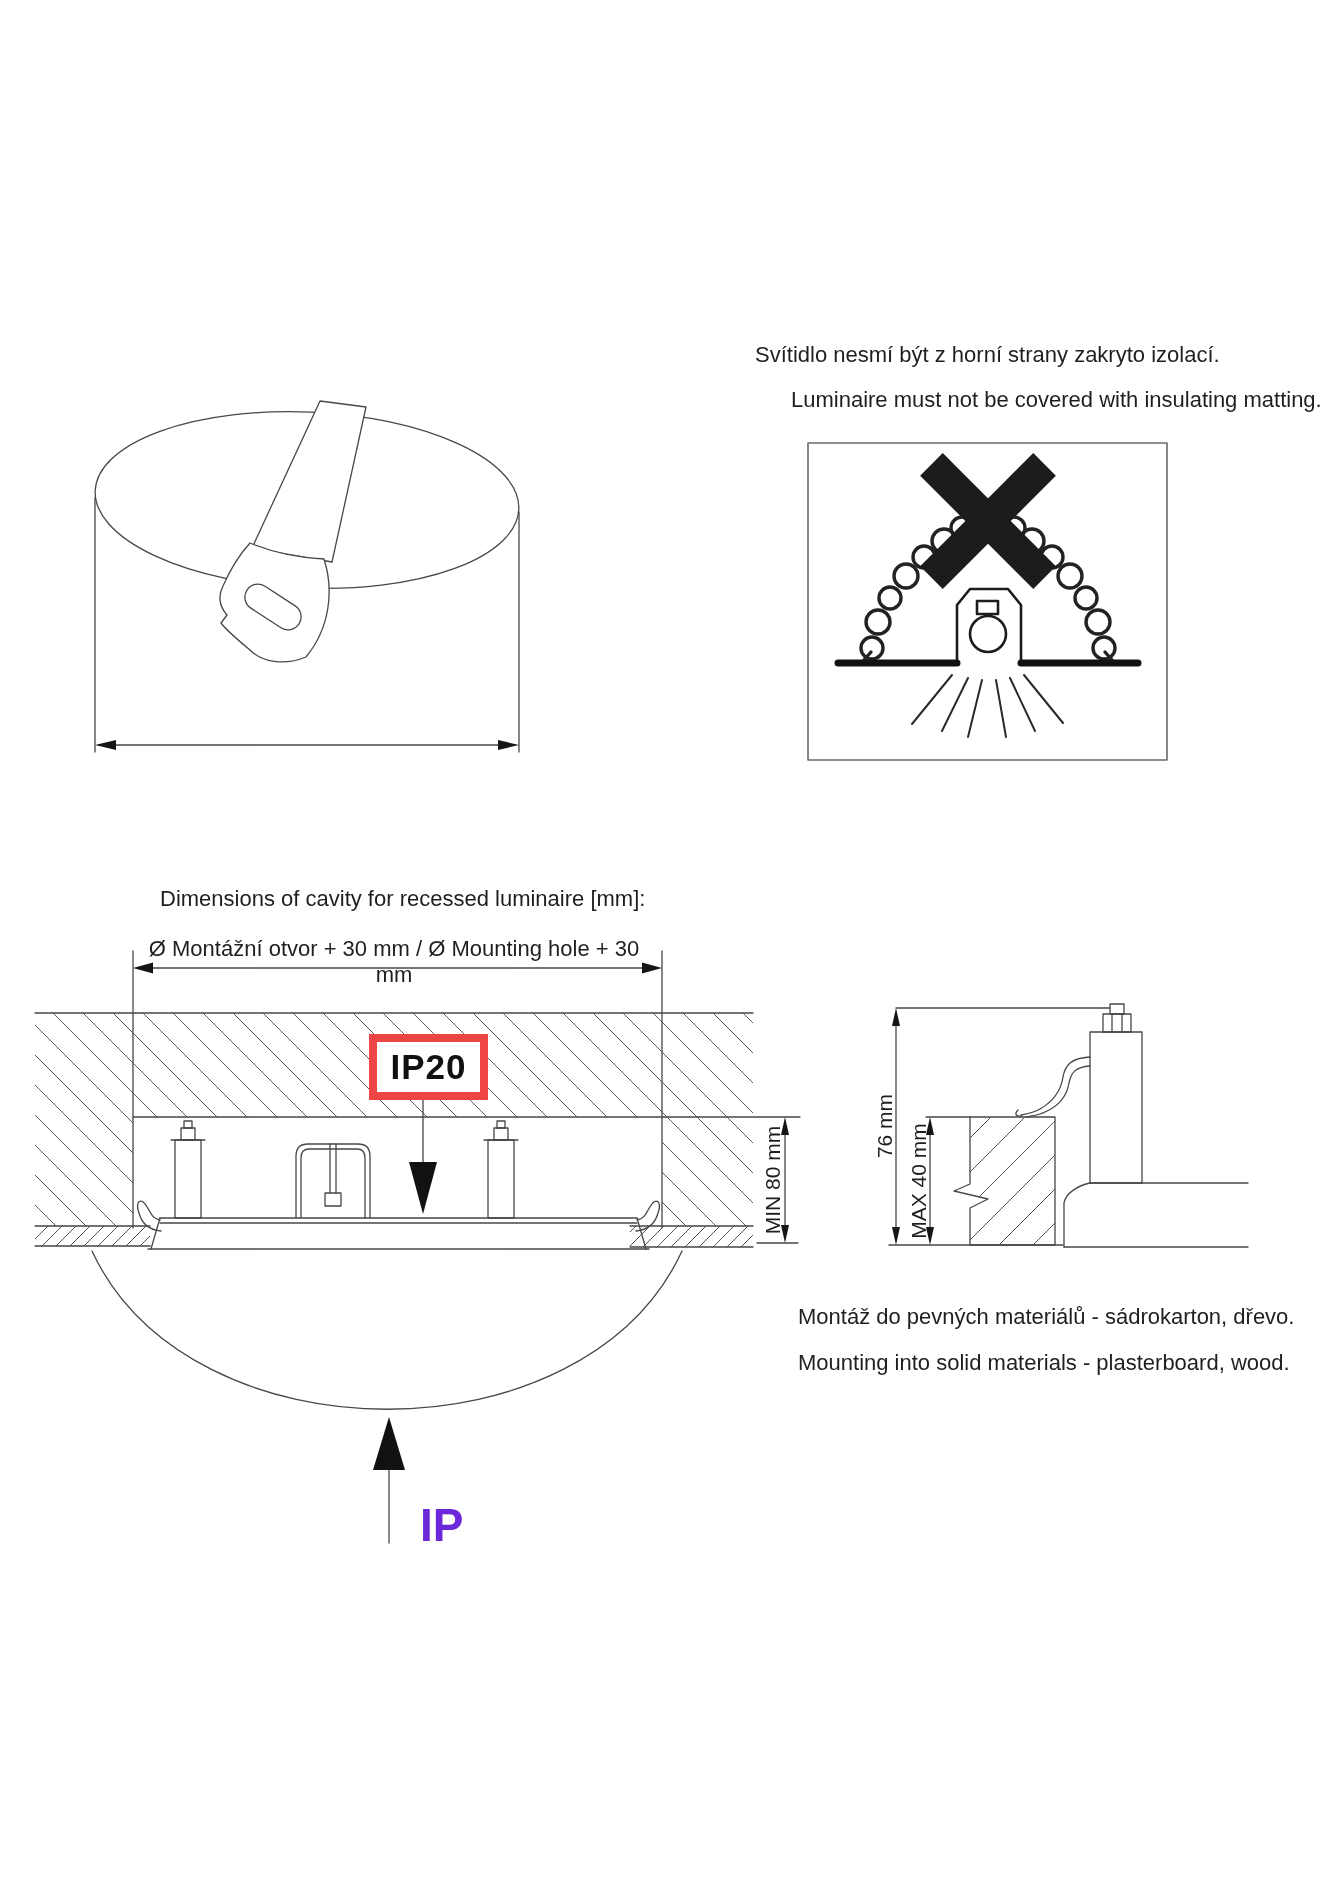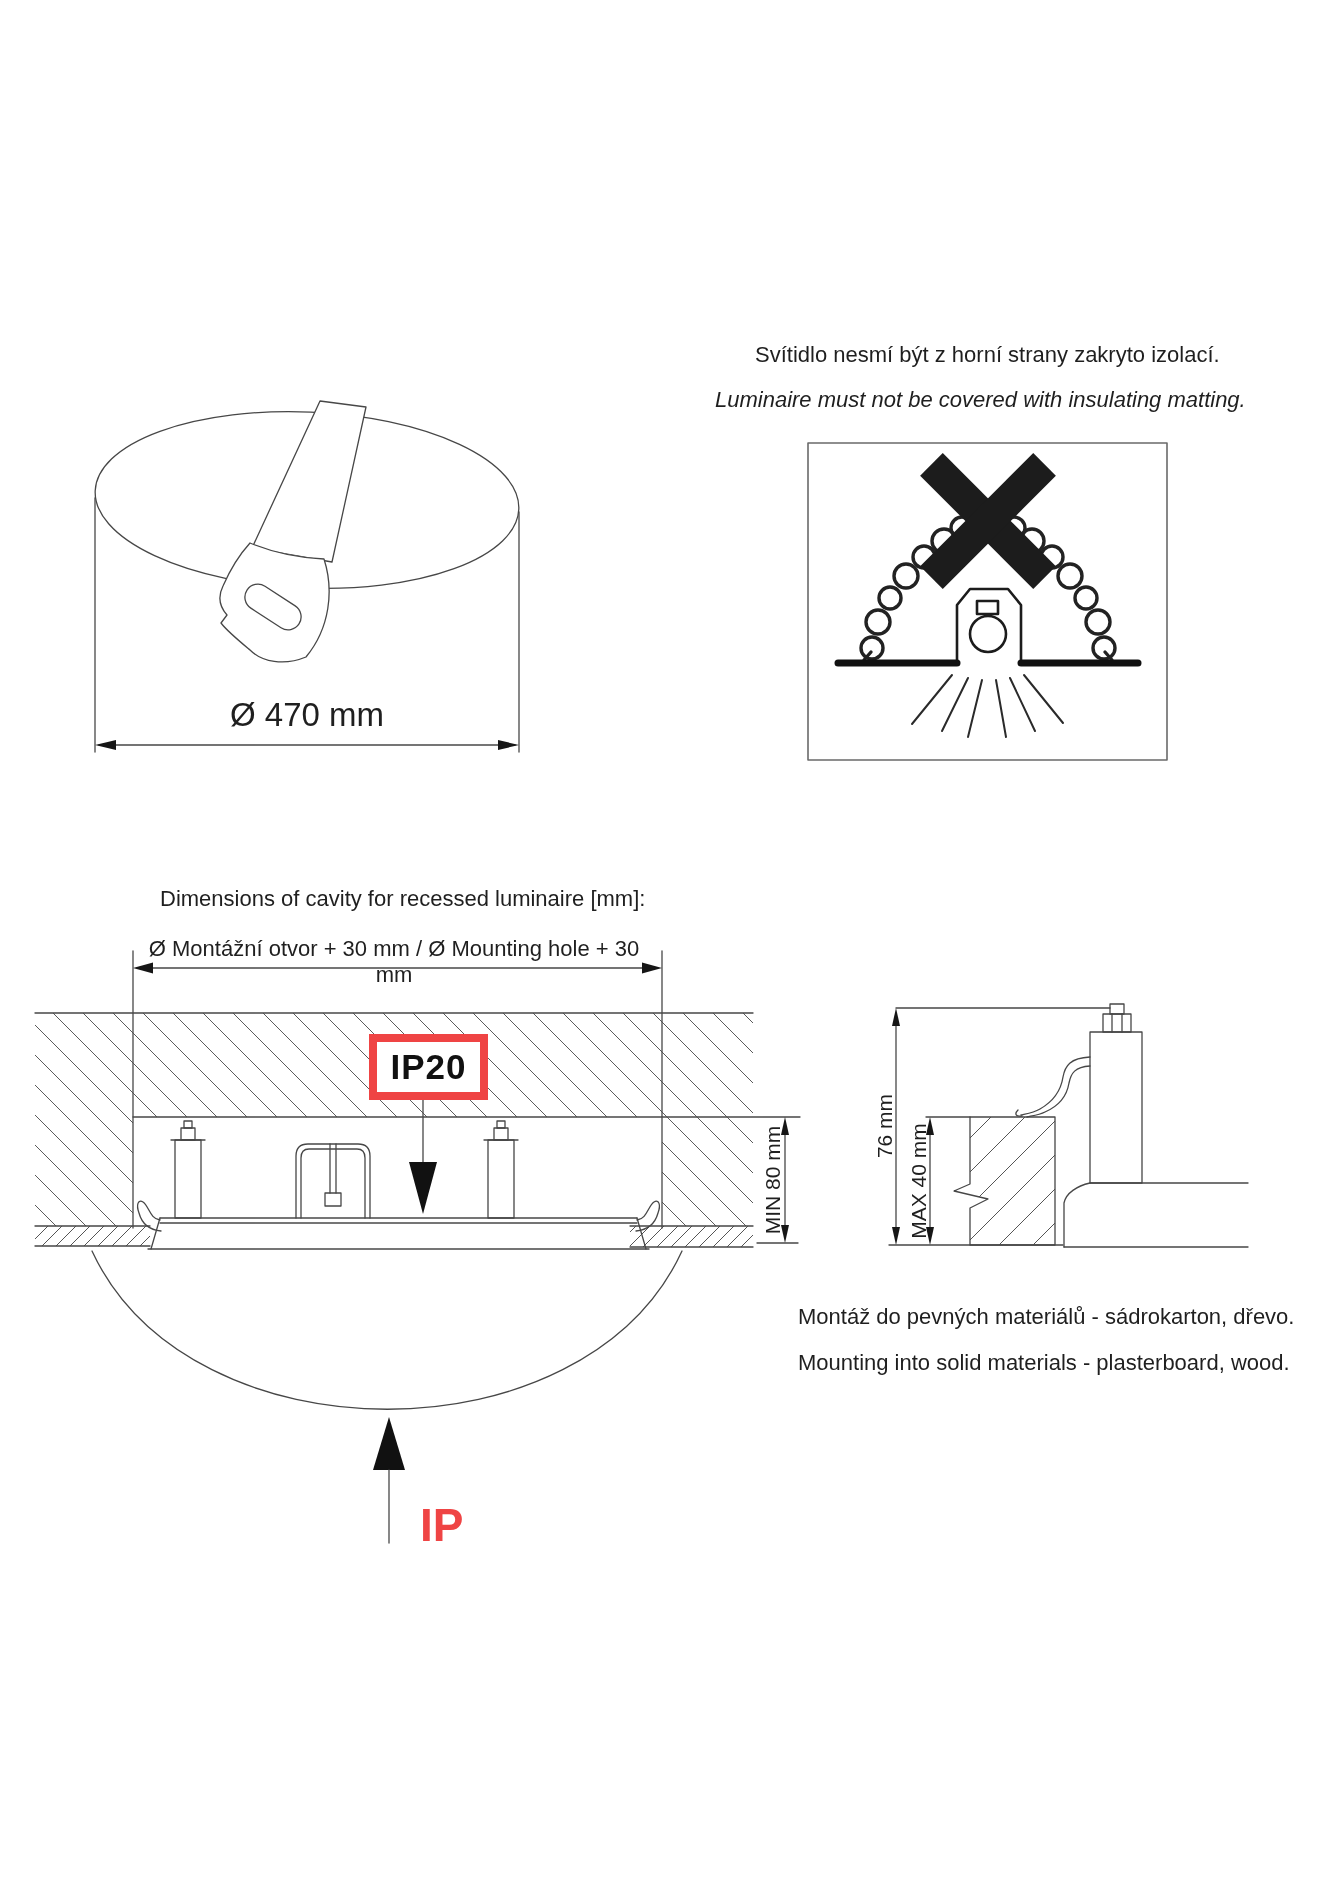--- a/index.html
+++ b/index.html
@@ -9,21 +9,21 @@
   .txt{position:absolute;white-space:nowrap;font-size:22px;color:#1f1f1f;}
   .rot{transform:rotate(-90deg);font-size:21px;text-align:center;}
   #dia-label{position:absolute;left:157px;top:696px;width:300px;font-size:33px;text-align:center;}
   #hole-label{position:absolute;left:138px;top:936px;width:512px;font-size:22px;text-align:center;}
   #ip20-box{position:absolute;left:369px;top:1034px;width:103px;height:50px;border:8px solid #ef4444;
             font-size:35px;font-weight:bold;color:#111;display:flex;align-items:center;justify-content:center;
             letter-spacing:1px;background:#fff;}
   #min80{position:absolute;left:712px;top:1169px;width:120px;height:22px;}
   #lbl76{position:absolute;left:839px;top:1115px;width:90px;height:22px;}
   #max40{position:absolute;left:857px;top:1170px;width:122px;height:22px;}
-  #ip-big{position:absolute;left:420px;top:1498px;font-size:46px;font-weight:bold;color:#ef4444;}
+  #ip-big{position:absolute;left:420px;top:1498px;font-size:46px;font-weight:bold;color:#6d28d9;}
 </style>
 </head>
 <body>
 
 <div id="page">
 
   <svg id="drawing" viewBox="0 0 1341 1900" fill="none" stroke-linecap="round" stroke-linejoin="round">
     <defs>
       <pattern id="hA" width="30" height="30" patternUnits="userSpaceOnUse">
         <path d="M0,0 L30,30 M-7,23 L7,37 M23,-7 L37,7" stroke="#5b5b5b" stroke-width="1"></path>
@@ -200,23 +200,22 @@
       </g>
       <g>
         <line x1="1090" y1="1183" x2="1248" y2="1183"></line>
         <path d="M1090,1183 C1077,1186 1066,1193 1064,1203 L1064,1247"></path>
         <line x1="1064" y1="1247" x2="1248" y2="1247"></line>
       </g>
     </g>
   </svg>
 
   <div class="txt" style="left:755px;top:342px;">Svítidlo nesmí být z horní strany zakryto izolací.</div>
-  <div class="txt" style="left:715px;top:387px;font-style:italic;">Luminaire must not be covered with insulating matting.</div>
-
-  <div id="dia-label">Ø 470 mm</div>
+  <div class="txt" style="left:791px;top:387px;">Luminaire must not be covered with insulating matting.</div>
+
 
   <div class="txt" style="left:160px;top:886px;text-align:right;">Dimensions of cavity for recessed luminaire [mm]:</div>
 
   <div id="hole-label">Ø Montážní otvor + 30 mm / Ø Mounting hole + 30 mm</div>
 
   <div id="ip20-box">IP20</div>
 
   <div id="min80" class="rot">MIN 80 mm</div>
 
   <div id="lbl76" class="rot">76 mm</div>

